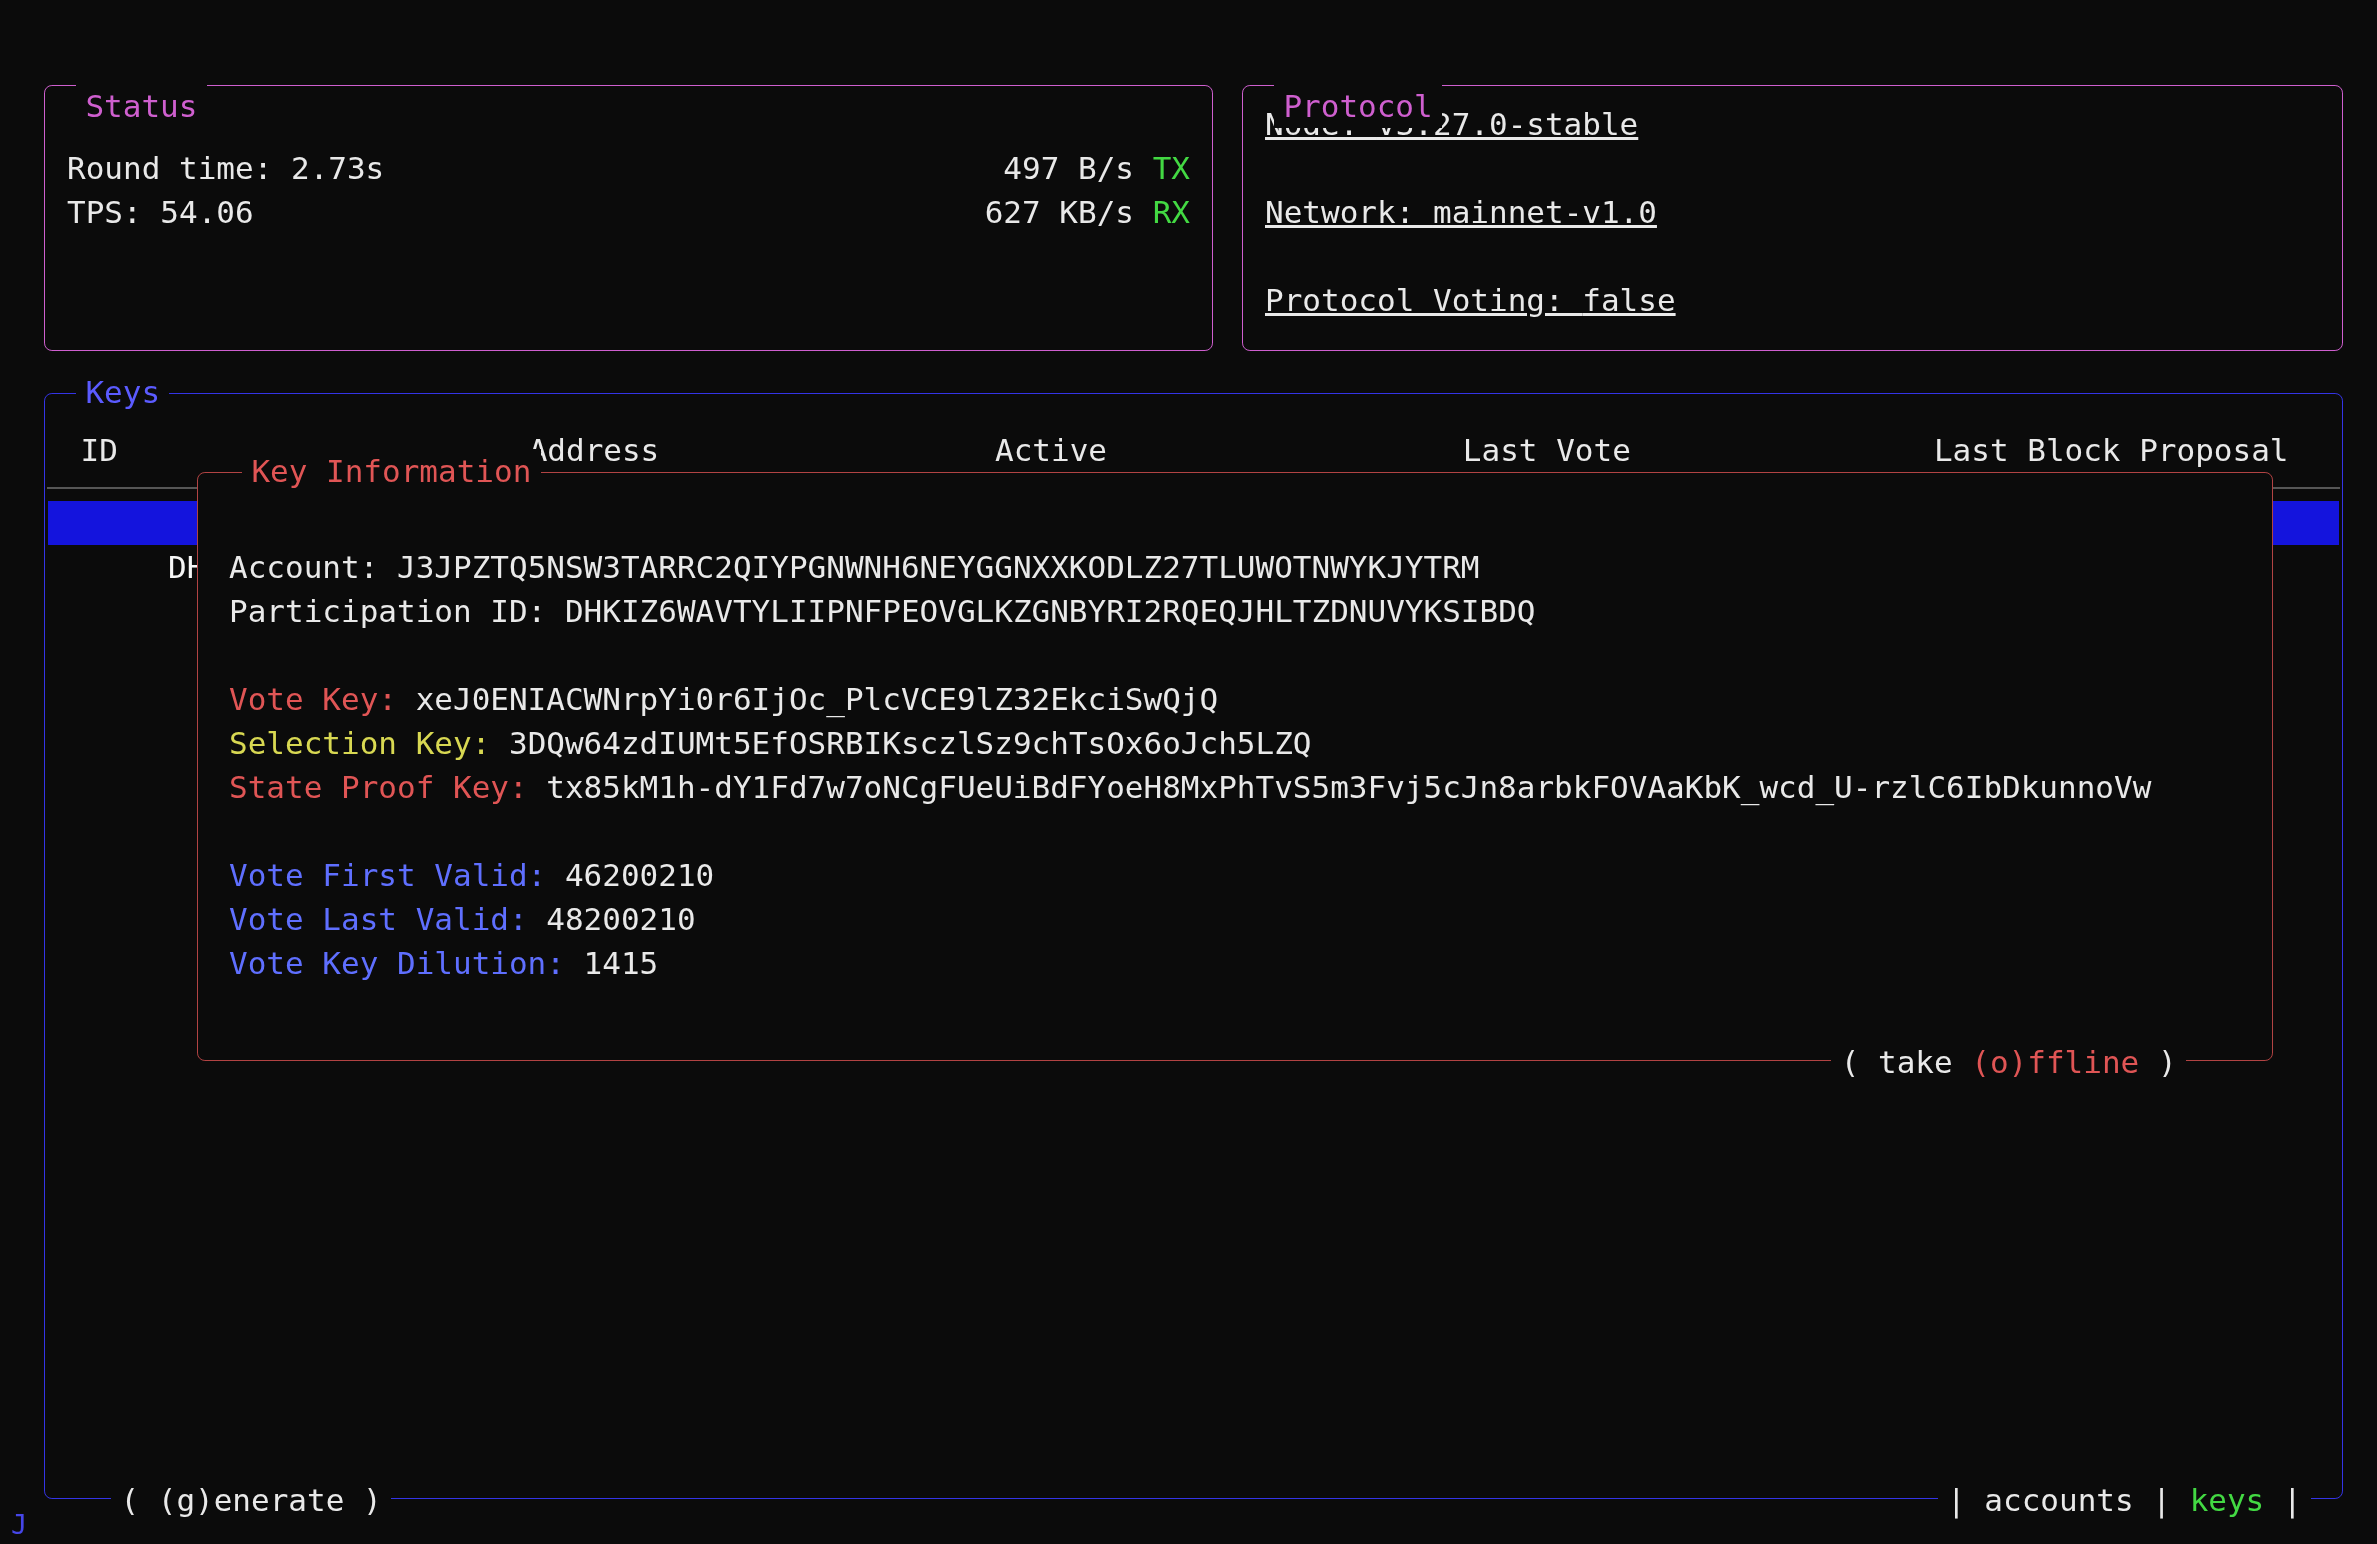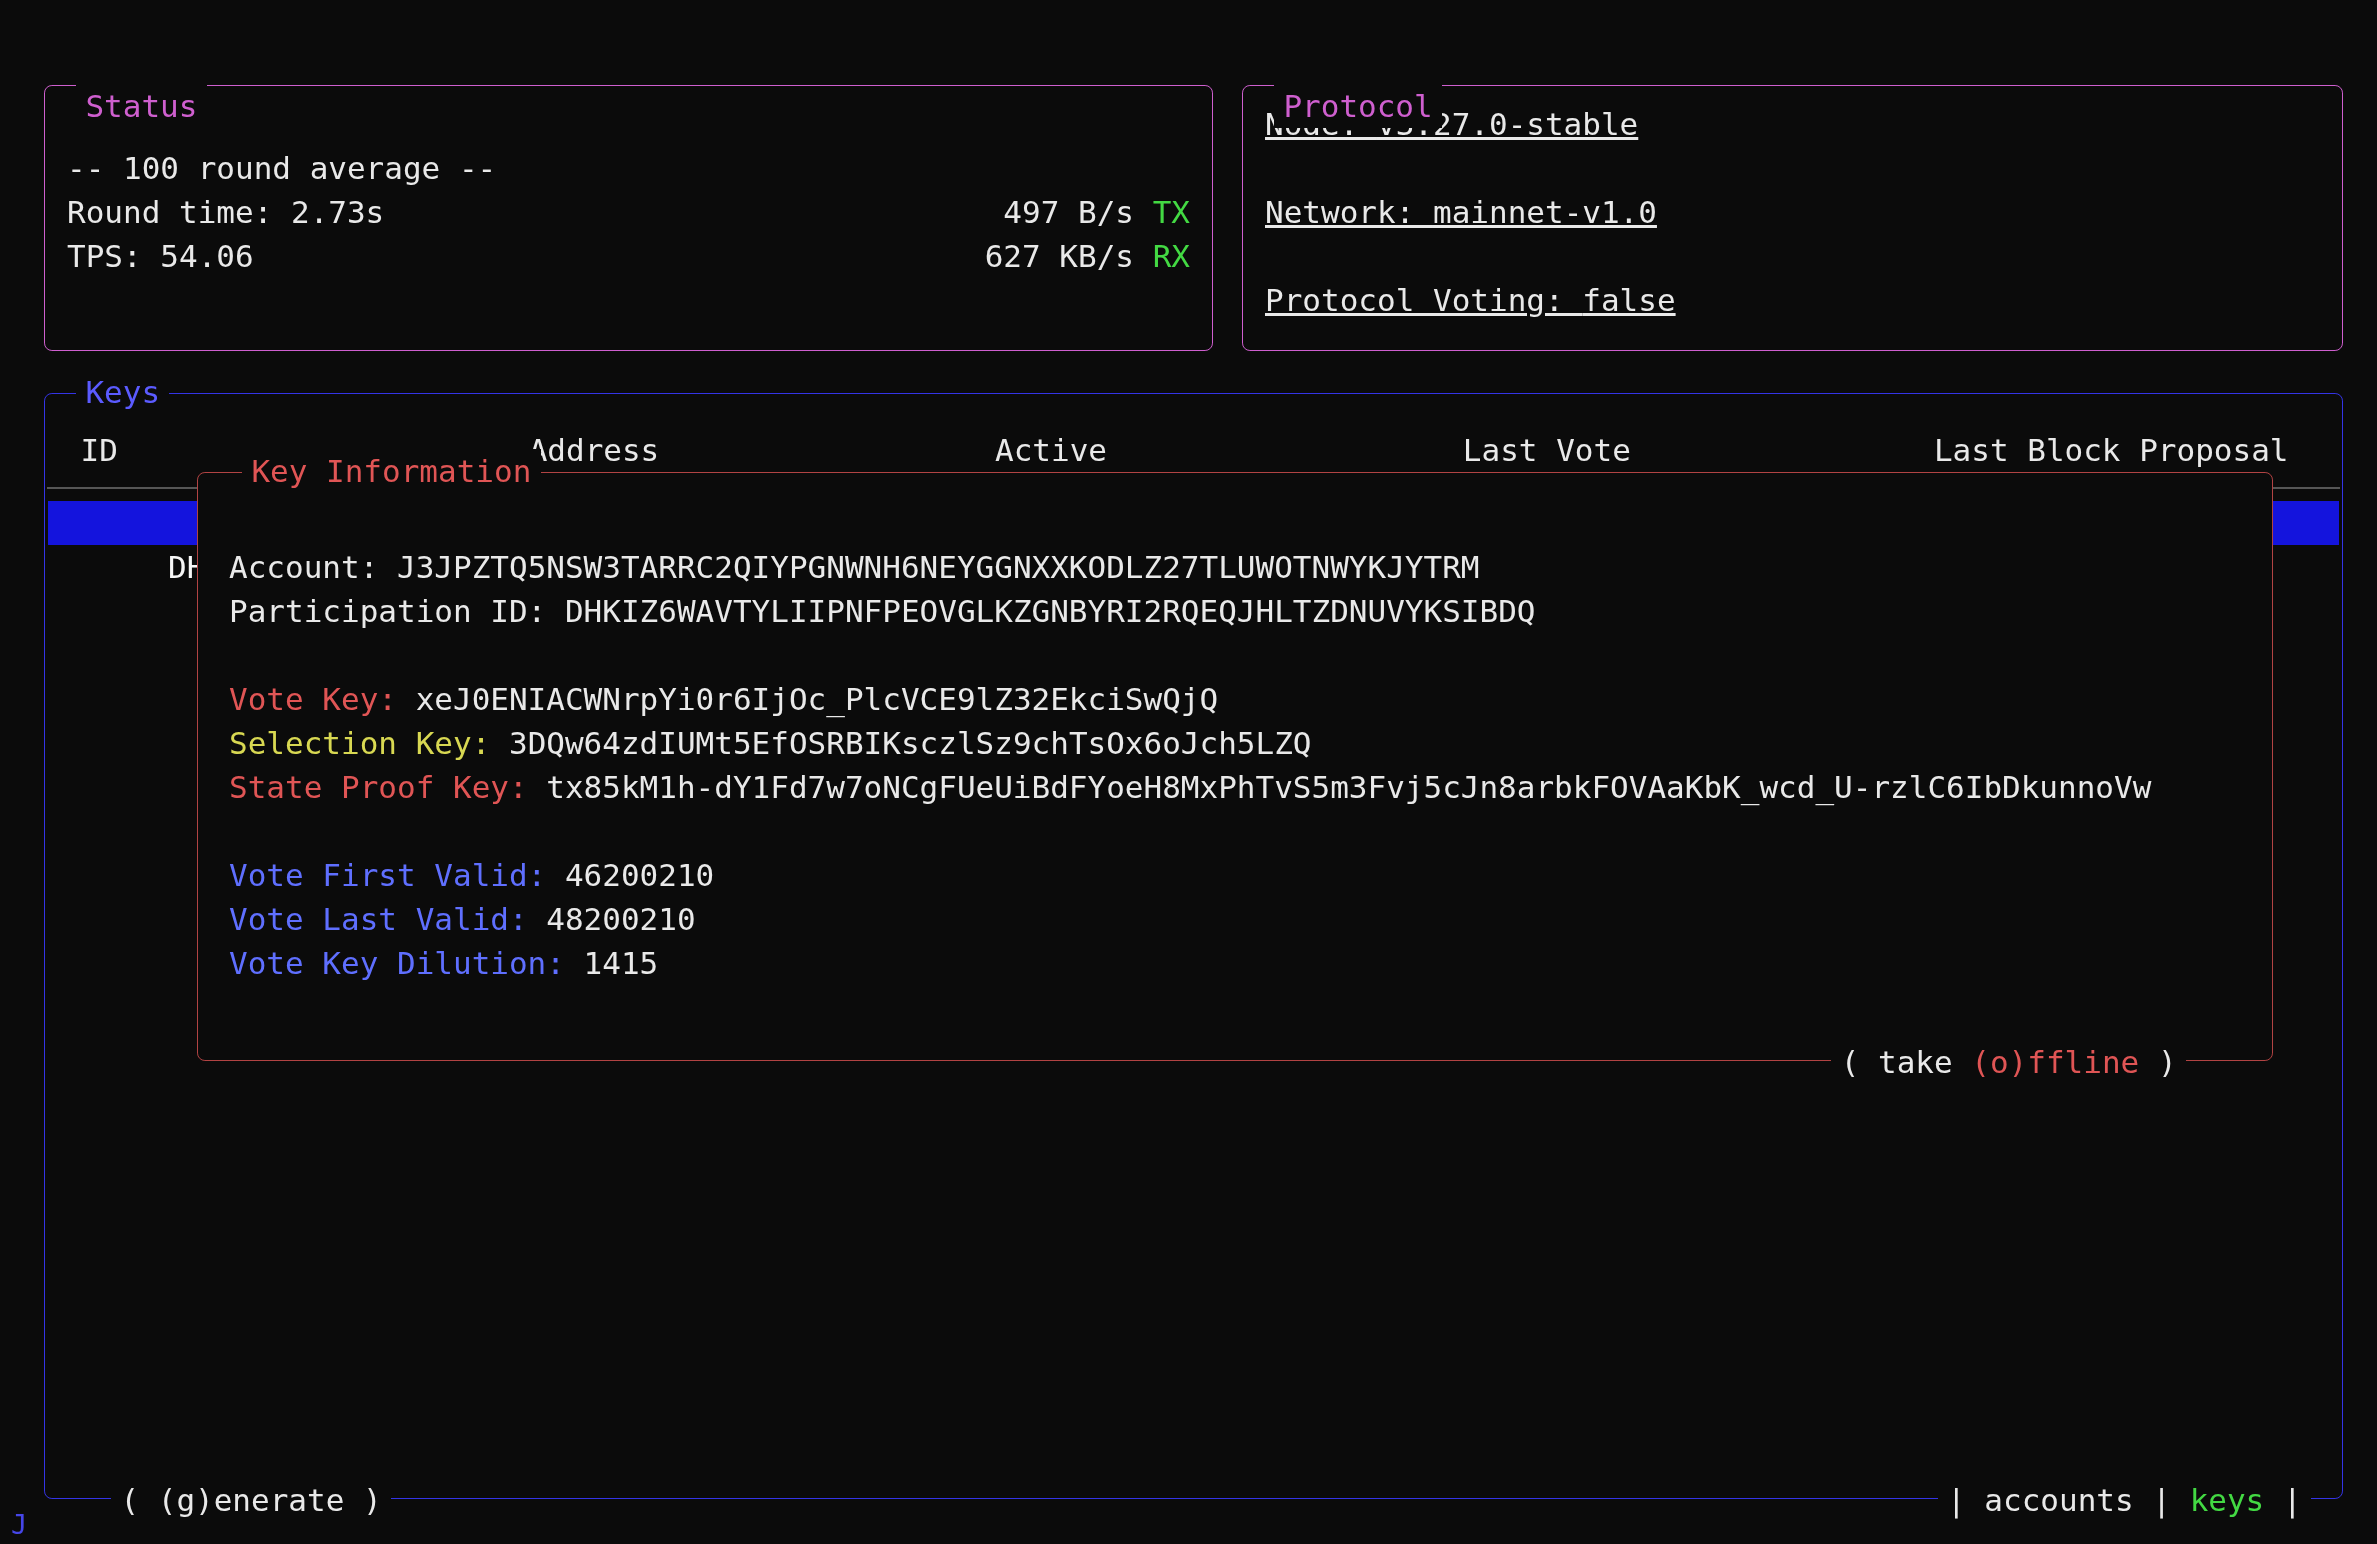--- a/index.html
+++ b/index.html
@@ -81,23 +81,20 @@
 </head>
 <body>
 
 <div class="screen" data-interactable="false">
 
   <section class="box magenta-border" id="status-box" data-interactable="false">
     <span class="box-title magenta-text" data-interactable="false">Status</span>
     <div class="rows" data-interactable="false">
       <div class="row" data-interactable="false"></div>
       <div class="row" data-interactable="false">
-        <span data-interactable="false">-- 100 round average --</span>
-      </div>
-      <div class="row" data-interactable="false">
         <span data-interactable="false"><span data-interactable="false">Round time: </span><span data-interactable="false">2.73s</span></span>
         <span data-interactable="false"><span data-interactable="false">497 B/s </span><span class="green" data-interactable="false">TX</span></span>
       </div>
       <div class="row" data-interactable="false">
         <span data-interactable="false"><span data-interactable="false">TPS: </span><span data-interactable="false">54.06</span></span>
         <span data-interactable="false"><span data-interactable="false">627 KB/s </span><span class="green" data-interactable="false">RX</span></span>
       </div>
     </div>
   </section>
 

